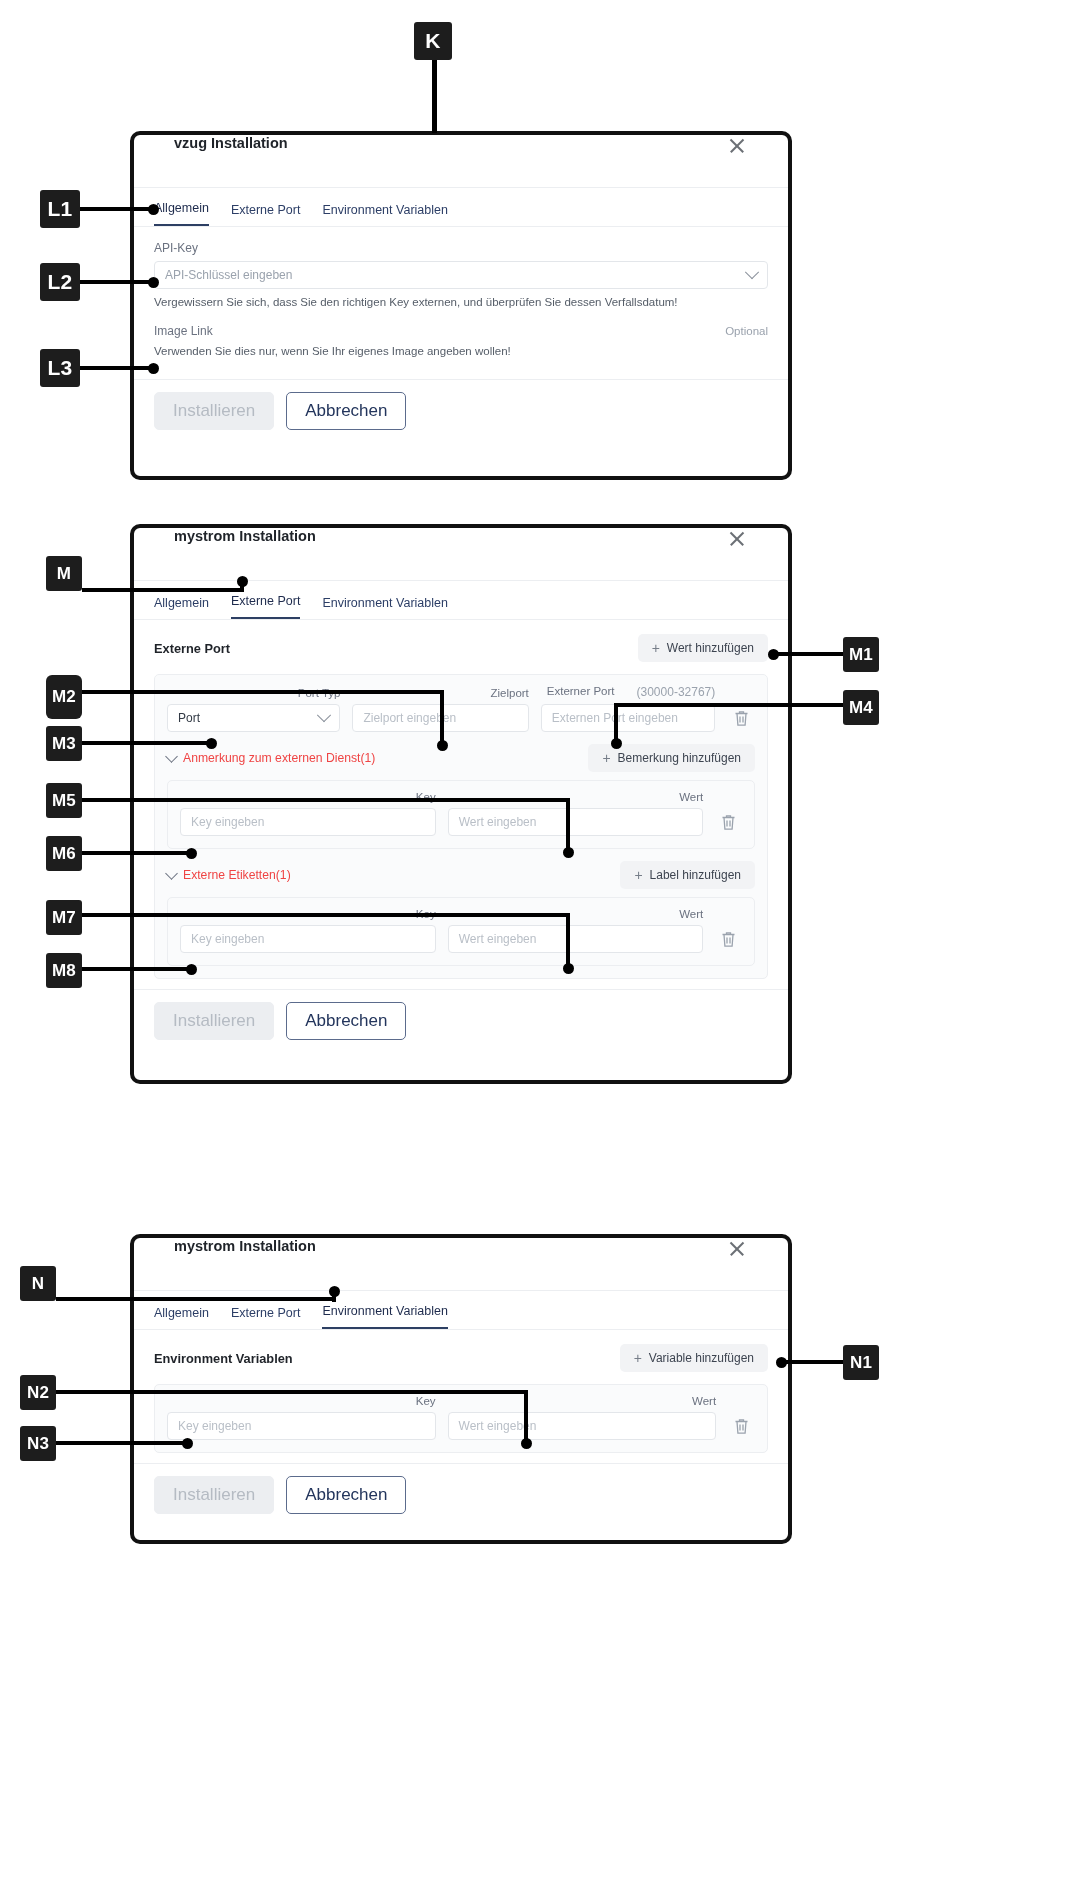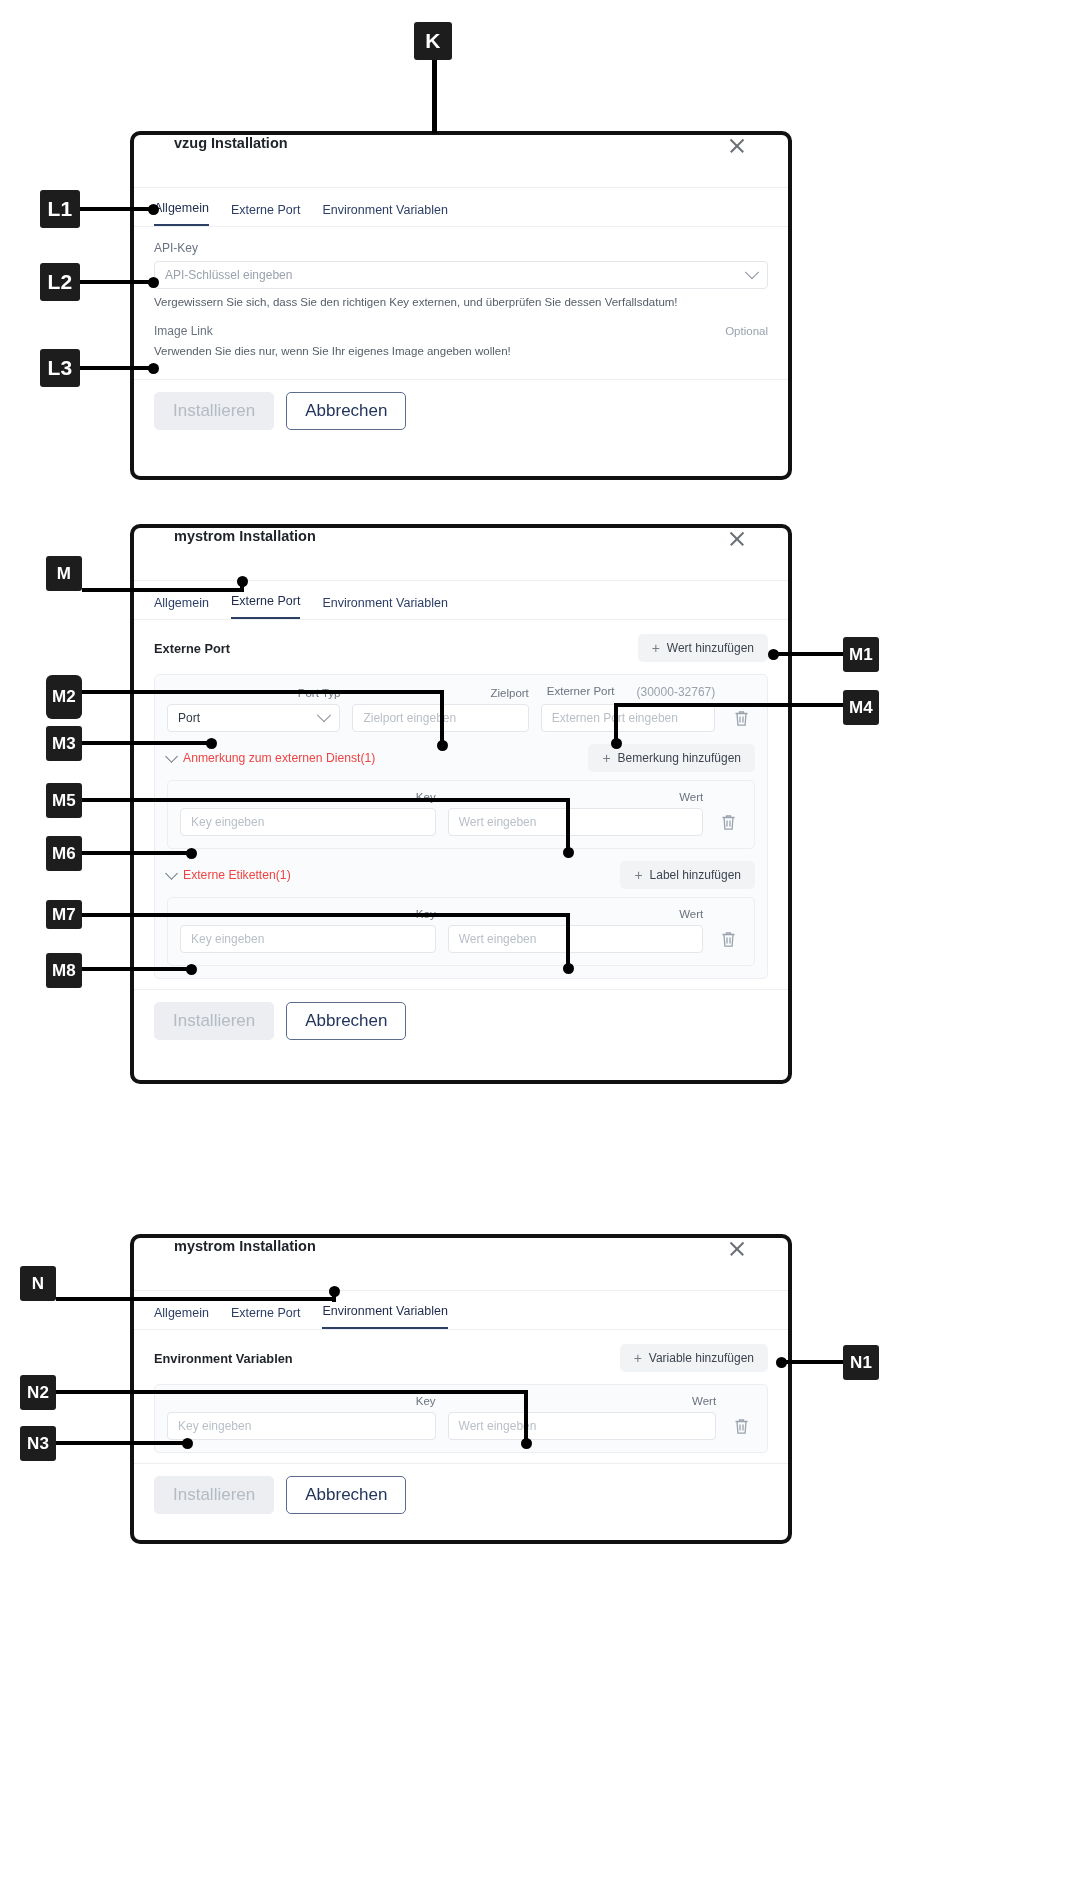--- a/index.html
+++ b/index.html
@@ -442,21 +442,21 @@
 
   <div class="callout small" style="left:46px;top:783px;width:36px;height:35px;">M5</div>
   <div class="lead" style="left:82px;top:798px;width:488px;height:4px;"></div>
   <div class="lead" style="left:566px;top:798px;width:4px;height:52px;"></div>
   <div class="dot" style="left:563px;top:847px;"></div>
 
   <div class="callout small" style="left:46px;top:836px;width:36px;height:35px;">M6</div>
   <div class="lead" style="left:82px;top:851px;width:110px;height:4px;"></div>
   <div class="dot" style="left:186px;top:848px;"></div>
 
-  <div class="callout small" style="left:46px;top:900px;width:36px;height:29px;">M7</div>
+  <div class="callout small" style="left:46px;top:900px;width:36px;height:35px;">M7</div>
   <div class="lead" style="left:82px;top:913px;width:488px;height:4px;"></div>
   <div class="lead" style="left:566px;top:913px;width:4px;height:52px;"></div>
   <div class="dot" style="left:563px;top:963px;"></div>
 
   <div class="callout small" style="left:46px;top:953px;width:36px;height:35px;">M8</div>
   <div class="lead" style="left:82px;top:967px;width:110px;height:4px;"></div>
   <div class="dot" style="left:186px;top:964px;"></div>
 
   <div class="dialog" style="left:130px;top:1234px;width:662px;height:310px;">
     <div class="dlg-header">

